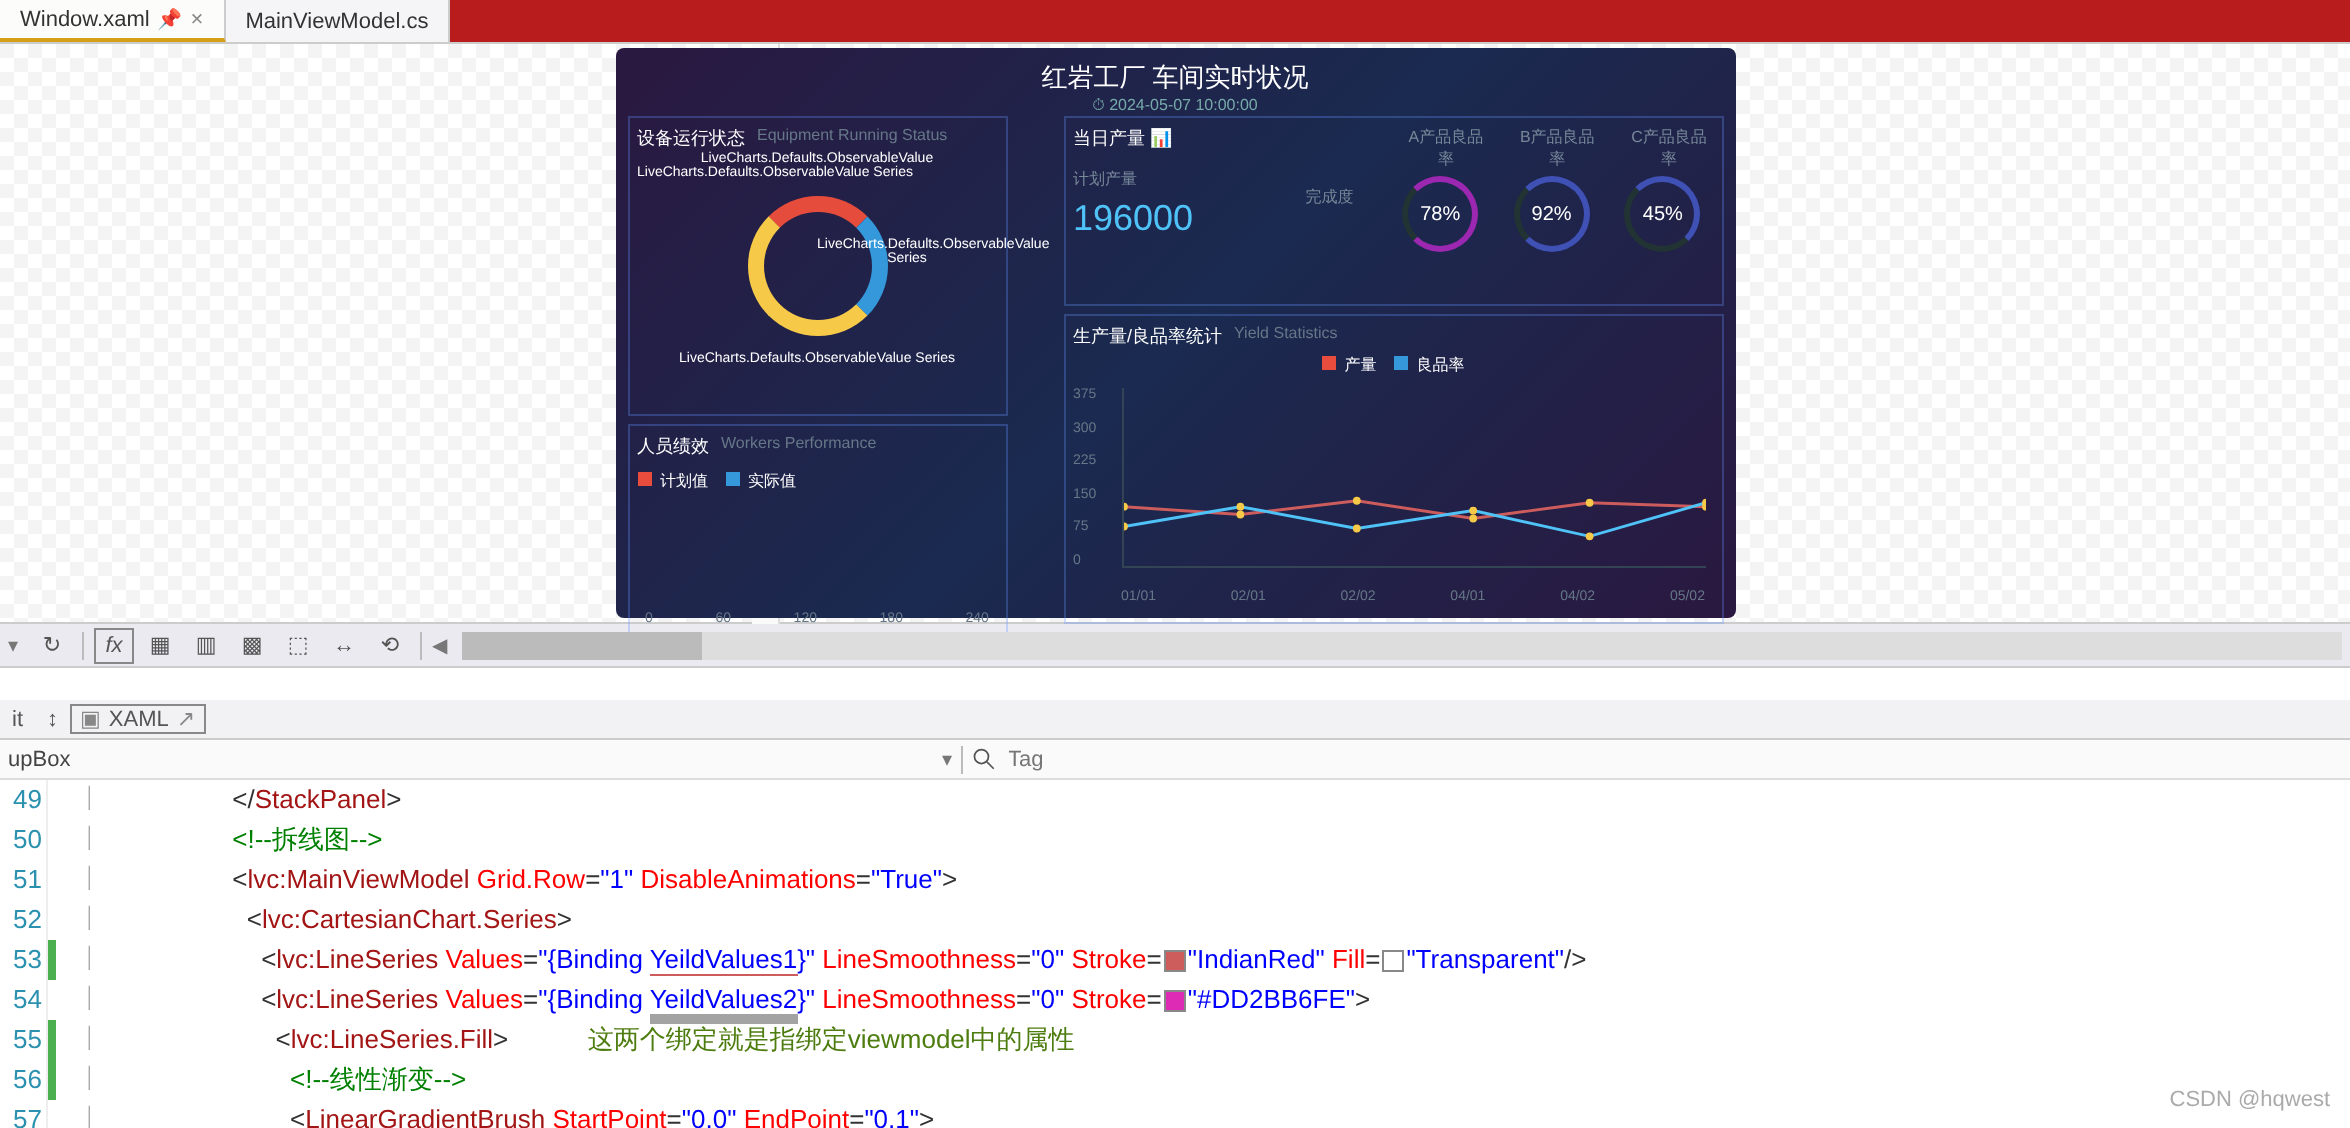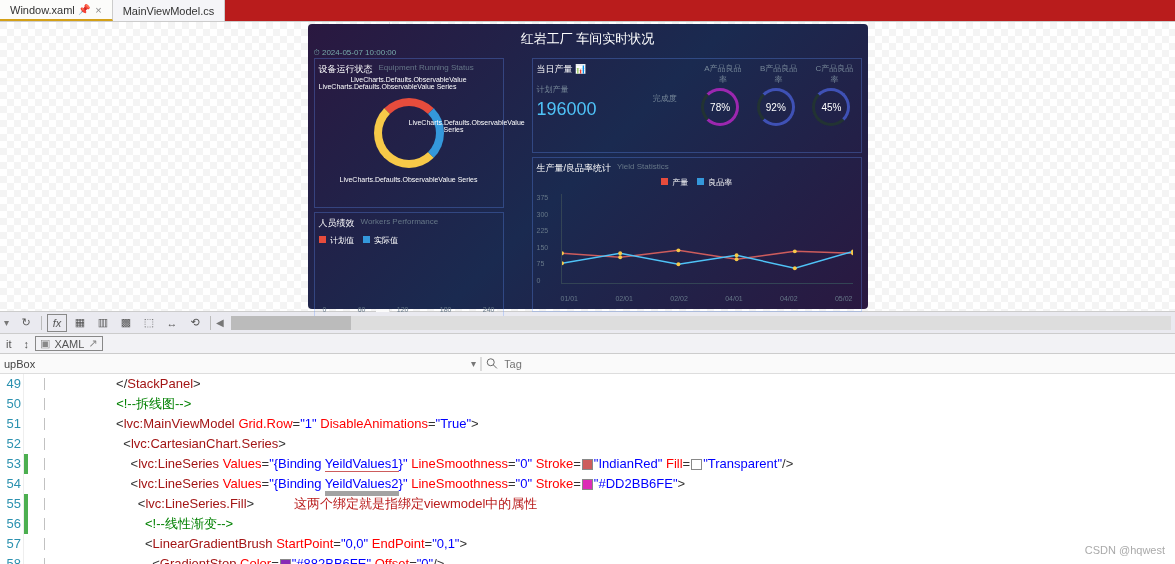--- a/index.html
+++ b/index.html
@@ -12,21 +12,21 @@
 .tab .pin { color: #888; font-size: 10px; }
 .tab .close { color: #888; }
 
 
 .designer { height: 290px; background: repeating-conic-gradient(#fff 0% 25%, #f4f4f4 0% 50%) 0 0/14px 14px; border-bottom: 1px solid #ccc; display: flex; justify-content: center; align-items: flex-start; padding-top: 2px; position: relative; }
 .canvas { width: 560px; height: 285px; background: linear-gradient(135deg, #2a1840, #1a2a50, #2a1840); border-radius: 4px; position: relative; color: #fff; font-size: 9px; padding: 6px; }
 .ruler-side { position: absolute; left: 376px; top: 0; width: 14px; height: 290px; background: #fafafa; border-right: 1px solid #ddd; font-size: 8px; color: #666; }
 
 
 .dash-header { text-align: center; font-size: 13px; color: #fff; }
-.dash-time { text-align: left; font-size: 8px; color: #7aa; }
+.dash-time { text-align: center; font-size: 8px; color: #7aa; }
 .dash-row { display: flex; gap: 4px; }
 .panel { border: 1px solid rgba(100,150,255,0.3); padding: 4px; position: relative; }
 .panel-title { font-size: 9px; display: flex; gap: 6px; }
 .panel-title .en { color: #678; font-size: 8px; }
 .panel-left { width: 190px; }
 .equip-panel { height: 150px; }
 .donut { width: 70px; height: 70px; border-radius: 50%; border: 8px solid #f7c948; border-top-color: #e64c3c; border-right-color: #3498db; margin: 8px auto; }
 .labels { font-size: 7px; color: #fff; }
 .perf-panel { height: 110px; margin-top: 4px; }
 .legend-sq { display: inline-block; width: 7px; height: 7px; margin-right: 2px; }
@@ -51,21 +51,21 @@
 .measure-label { position: absolute; left: 377px; top: 200px; font-size: 8px; color: #666; transform: rotate(-90deg); }
 
 
 .mid-toolbar { display: flex; align-items: center; height: 22px; background: #eaeaf0; border-bottom: 1px solid #ccc; padding: 0 4px; gap: 3px; }
 .tool-btn { width: 20px; height: 18px; display: flex; align-items: center; justify-content: center; font-size: 11px; color: #555; cursor: pointer; }
 .tool-btn.boxed { border: 1px solid #888; }
 .sep { width: 1px; height: 14px; background: #bbb; margin: 0 2px; }
 .scroll-track { flex: 1; height: 14px; background: #ddd; margin-left: 4px; position: relative; }
 .scroll-thumb { position: absolute; left: 0; width: 120px; height: 100%; background: #bbb; }
 
-.split-bar { height: 20px; display: flex; align-items: center; background: #f2f2f5; border-bottom: 1px solid #ccc; font-size: 11px; }
+.split-bar { height: 20px; display: flex; align-items: center; background: #f2f2f5; border-bottom: 1px solid #ccc; font-size: 11px; margin-top: 16px; }
 .split-bar .sb-item { padding: 2px 6px; color: #555; }
 .split-bar .xaml-btn { display: flex; align-items: center; gap: 4px; border: 1px solid #888; padding: 0 4px; }
 
 
 .breadcrumb { height: 20px; display: flex; align-items: center; background: #fafafa; border-bottom: 1px solid #ddd; font-size: 11px; position: relative; }
 .bc-text { padding-left: 4px; color: #444; }
 .bc-mid { position: absolute; left: 50%; transform: translateX(-50%); display: flex; align-items: center; gap: 2px; }
 .bc-arrow { font-size: 10px; color: #777; }
 .tag-input { border: none; background: transparent; font-size: 11px; width: 200px; outline: none; }
 .tag-icon { width: 14px; height: 14px; color: #555; margin-right: 3px; }
@@ -78,21 +78,21 @@
 .green-mark { background: linear-gradient(to right, #4caf50 0 4px, transparent 4px); }
 .fold { width: 40px; color: #aaa; font-size: 10px; position: relative; }
 .fold div { height: 20px; line-height: 20px; padding-left: 2px; }
 .code { flex: 1; }
 .code .line { height: 20px; line-height: 20px; white-space: pre; }
 .c-tag { color: #a31515; }
 .c-attr { color: #ff0000; }
 .c-str { color: #0000ff; }
 .c-comment { color: #008000; }
 .swatch { display: inline-block; width: 11px; height: 11px; border: 1px solid #888; vertical-align: middle; margin: 0 1px; }
-.annotation { color: #b91c1c; }
+.annotation { color: #4d7c0f; }
 .underline-red { border-bottom: 1px solid #cd5c5c; }
 .underline-blue { border-bottom: 5px solid #a3a3a3; }
 
 .watermark { position: absolute; right: 10px; bottom: 8px; font-size: 11px; color: #aaa; }
 </style>
 </head>
 <body>
 
 <div class="tabs">
   <div class="tab active">

